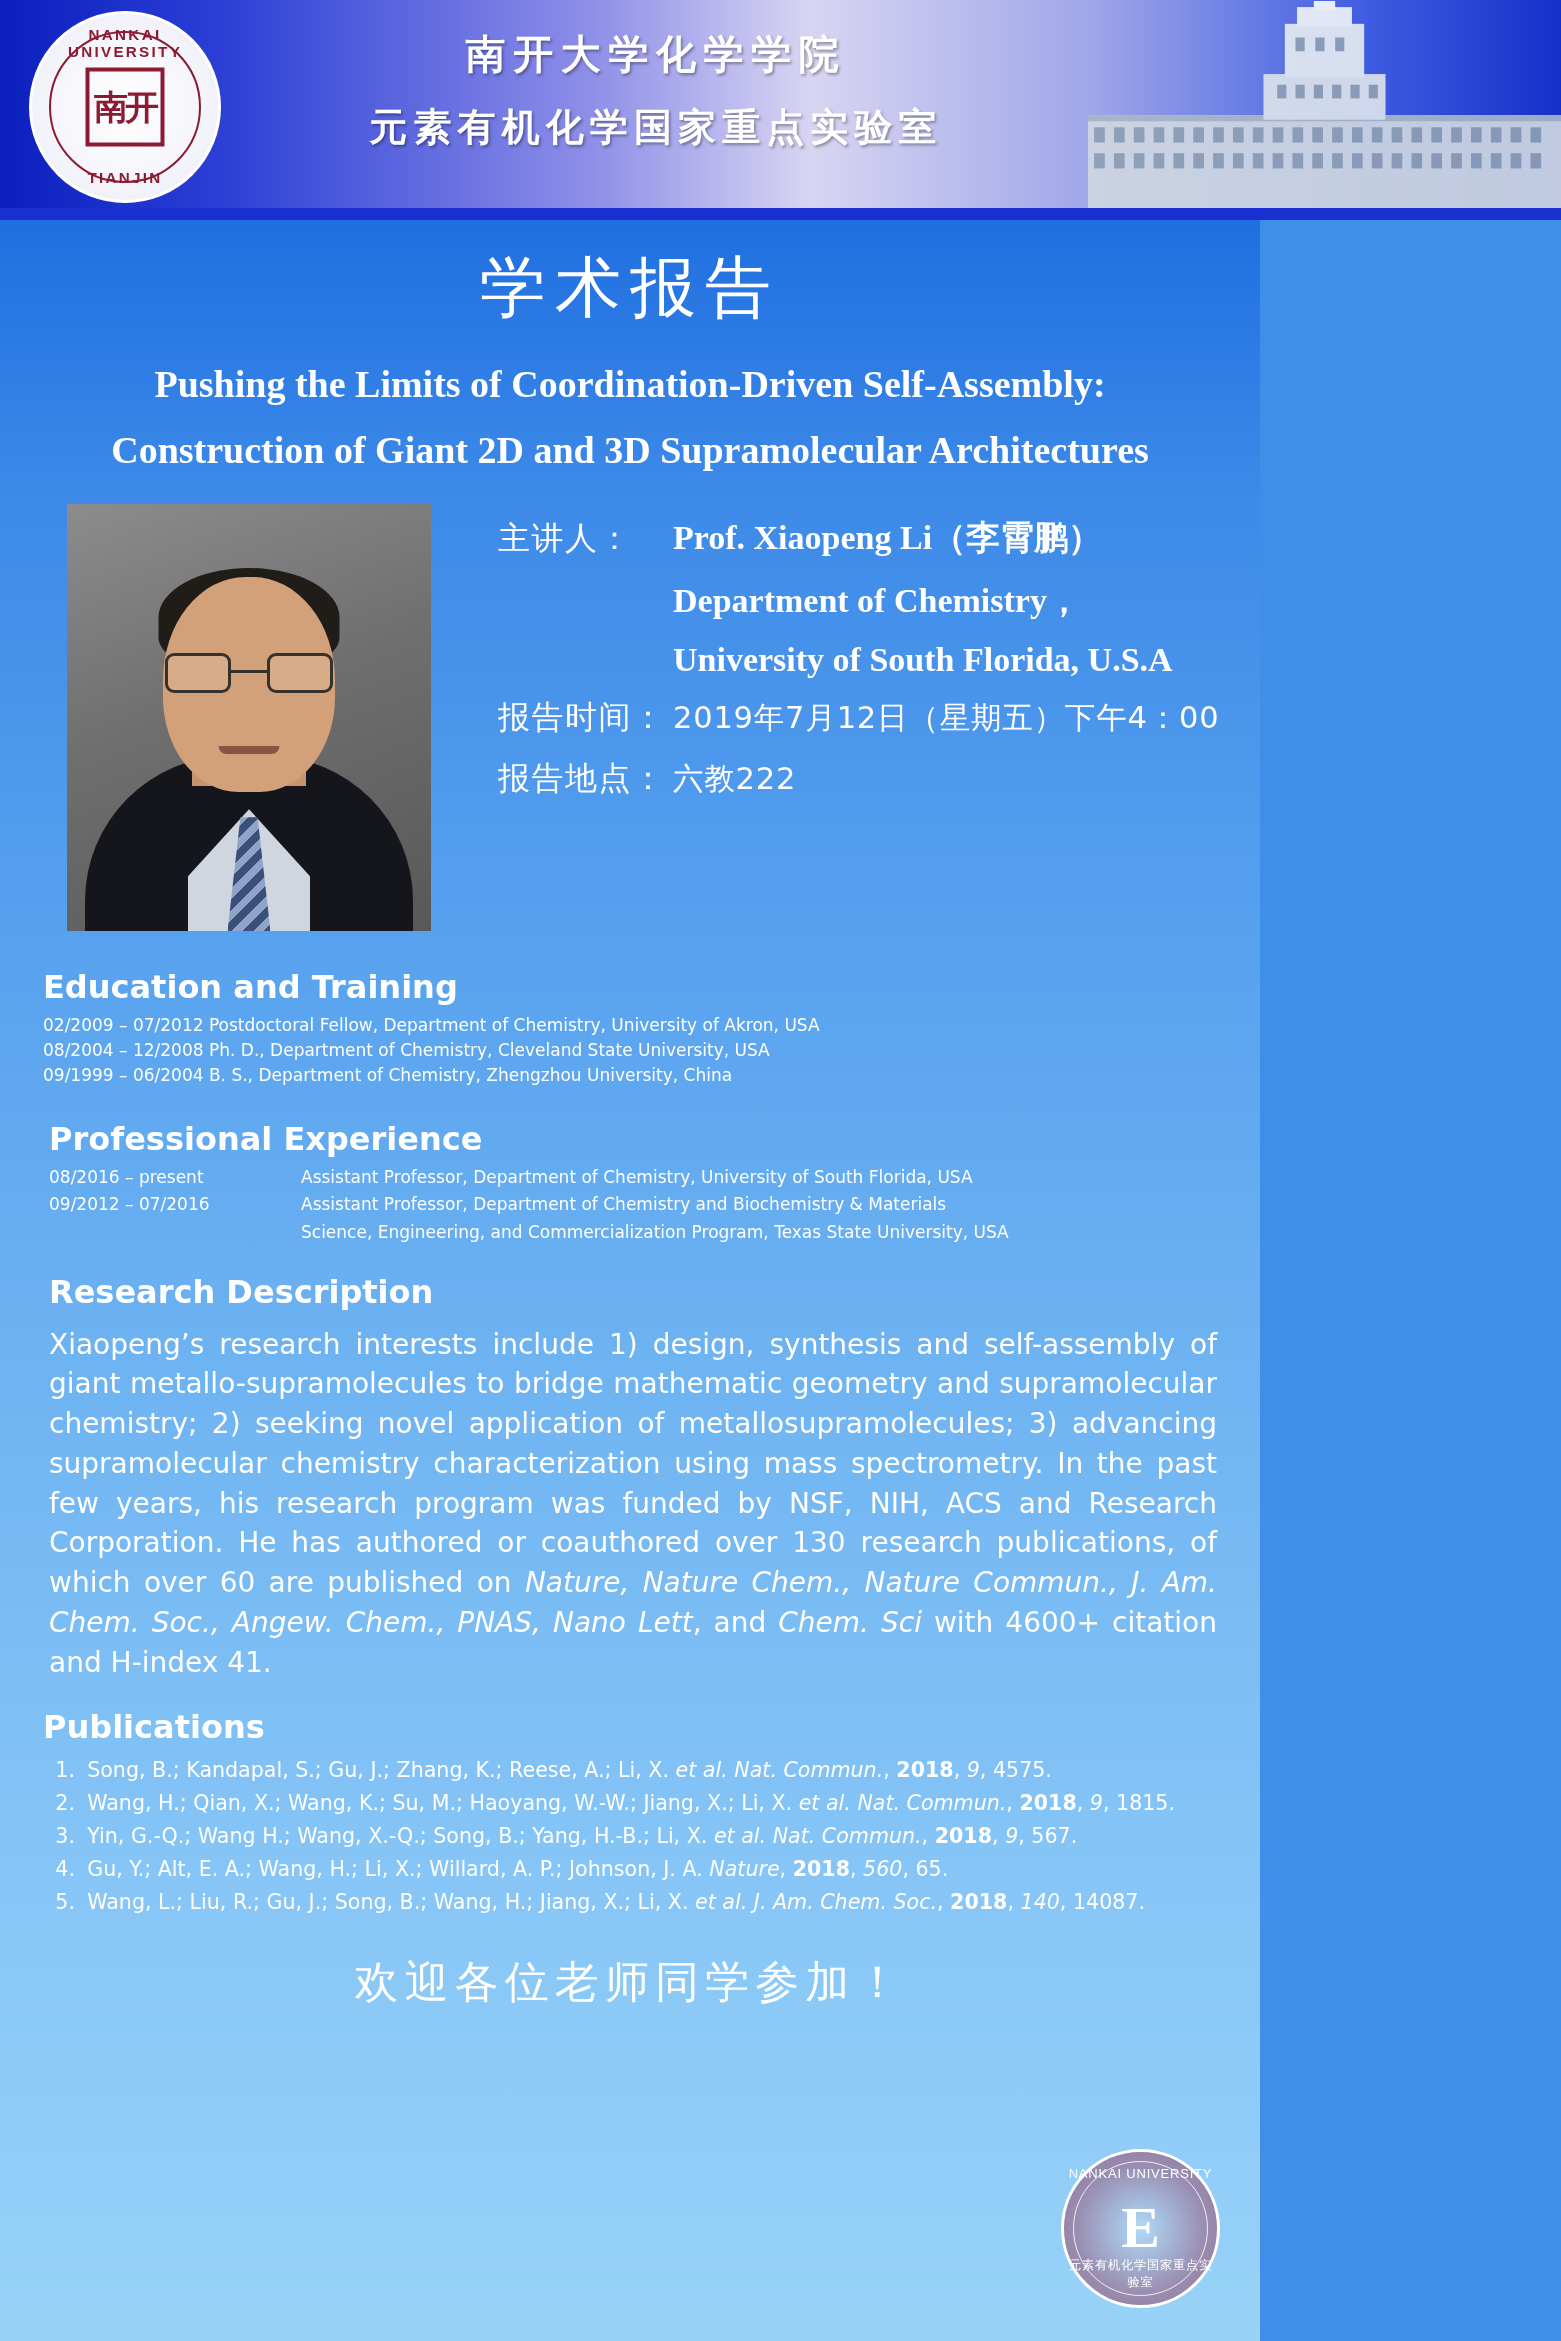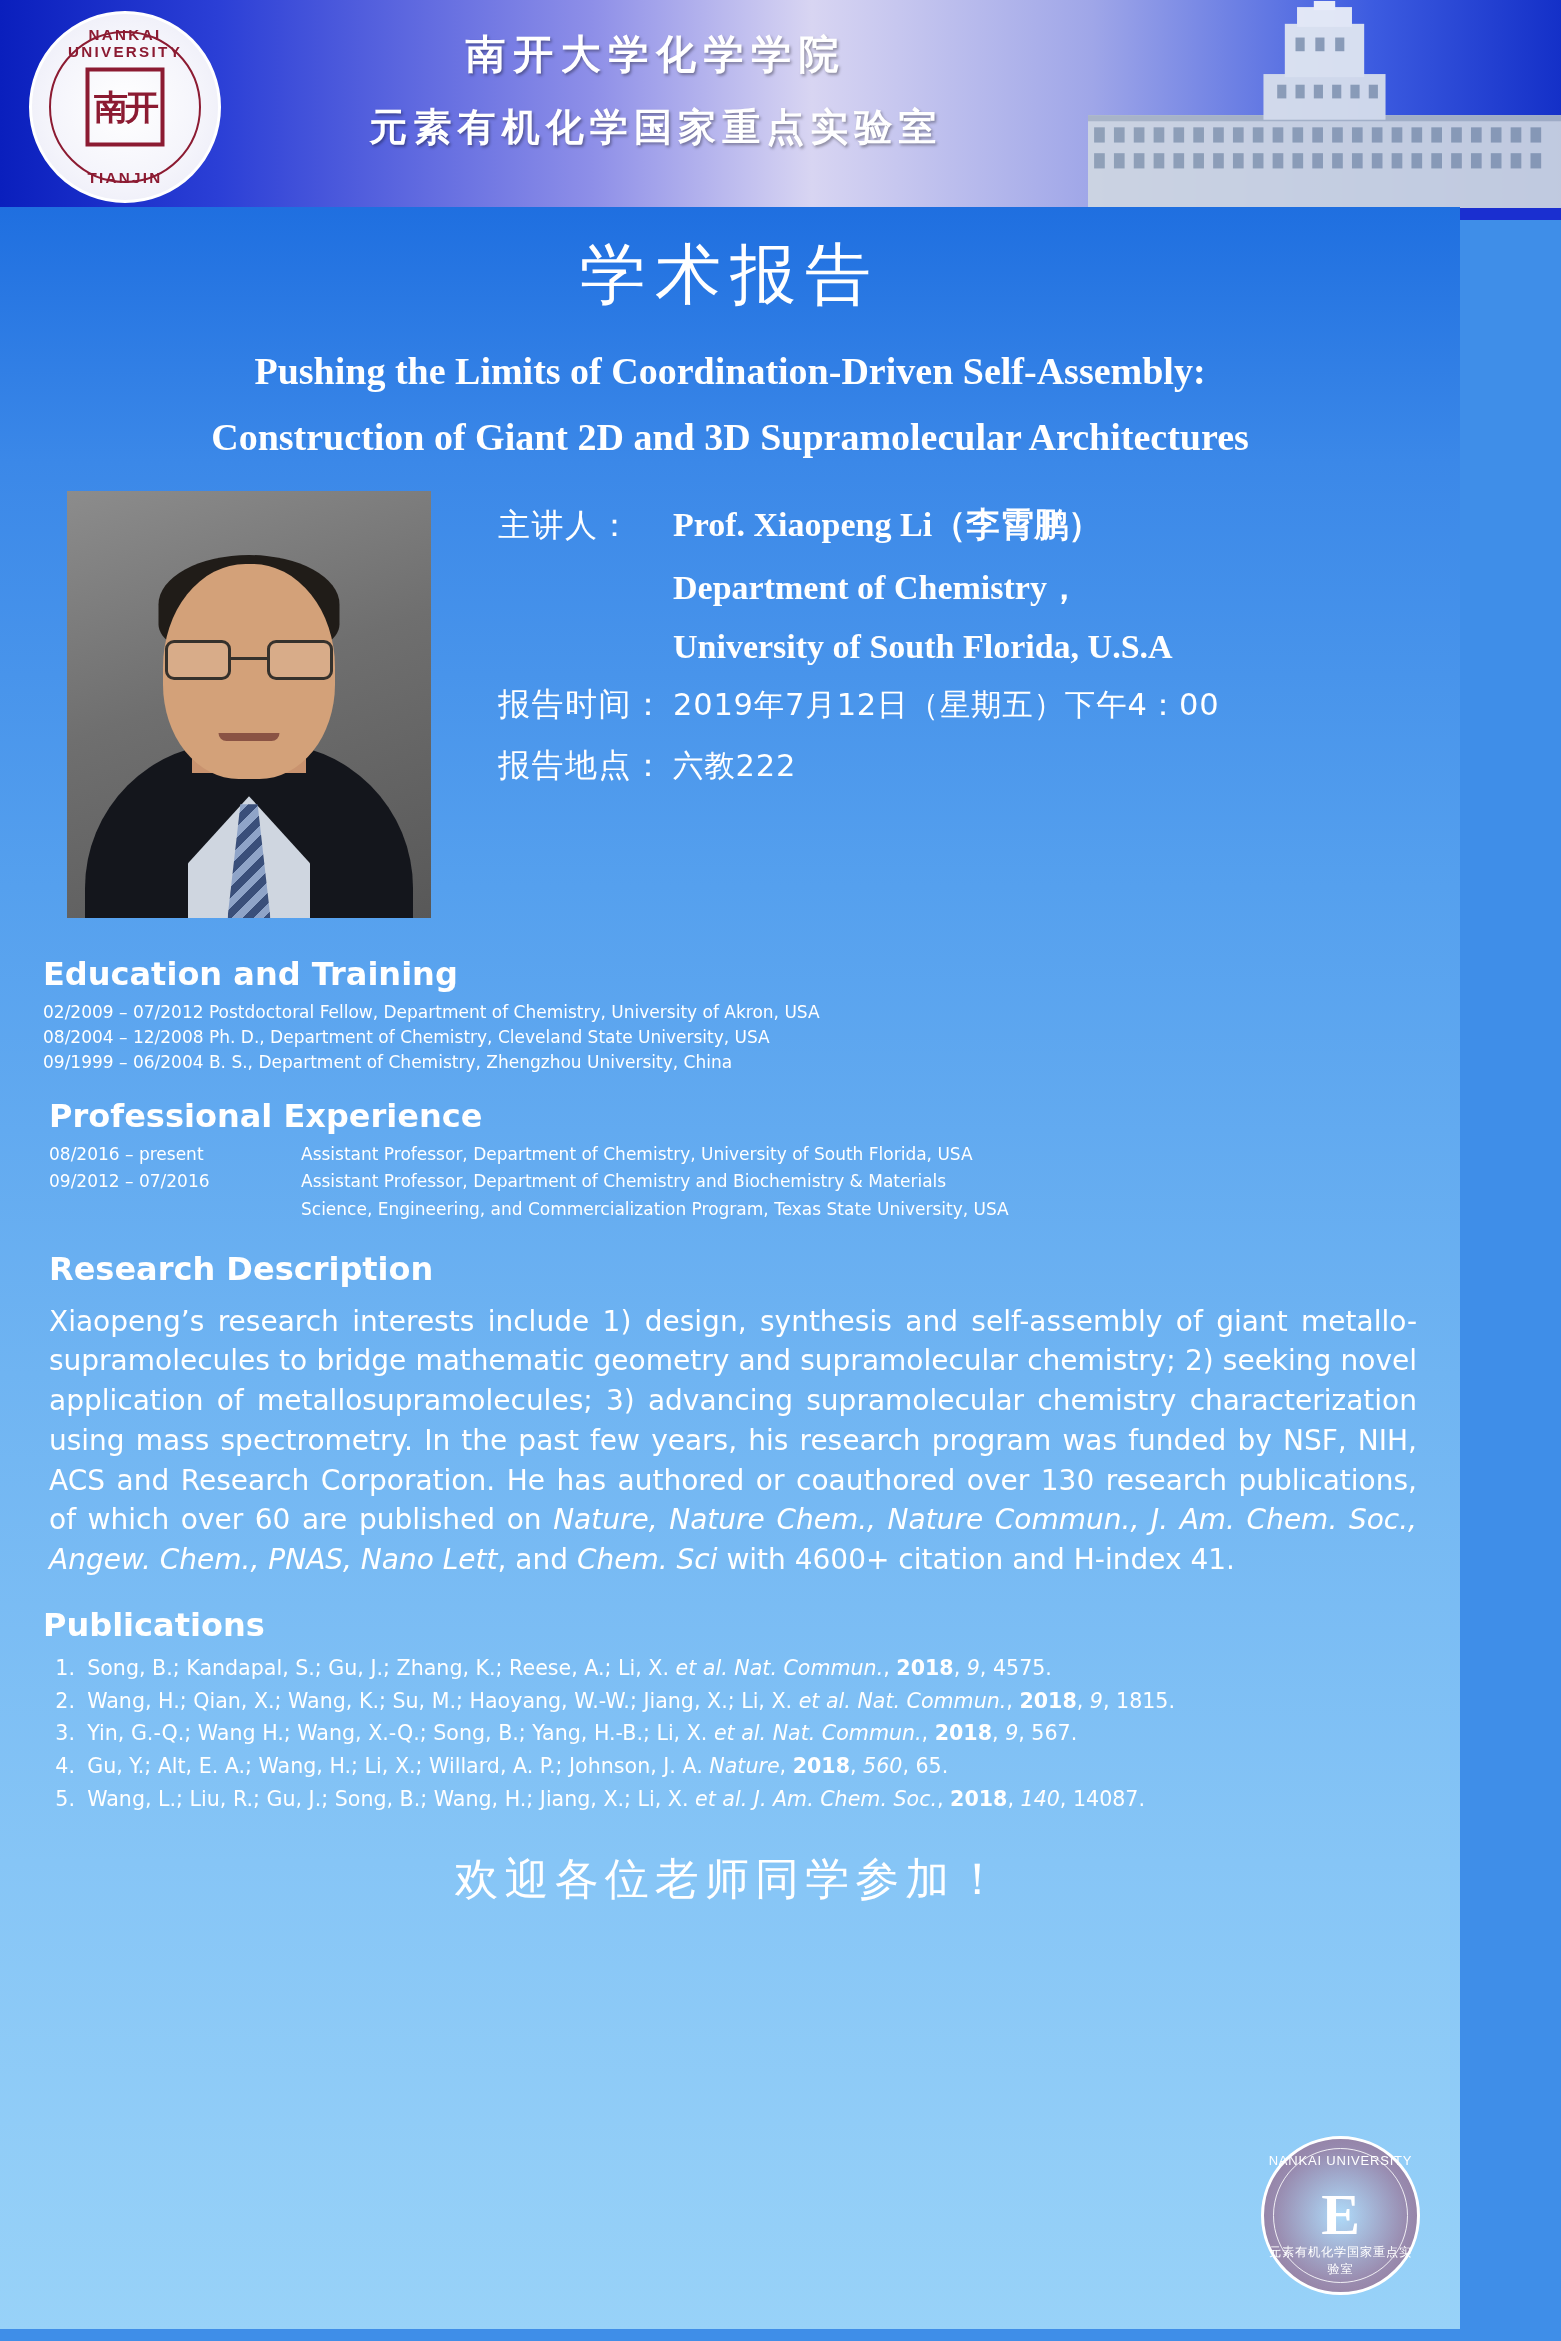--- a/index.html
+++ b/index.html
@@ -123,22 +123,22 @@
     bottom: 12.2px;
     width: 473px;
     height: 207px;
     opacity: 0.92;
   }
 
   
   .poster {
     position: absolute;
     left: 0;
-    top: 207px;
-    width: 1460px;
+    top: 220px;
+    width: 1260px;
     height: 2122px;
     background: linear-gradient(180deg, #1f6fe0 0%, #3b88e8 12%, #55a0ee 32%, #6fb4f2 55%, #86c5f6 78%, #98d2f8 100%);
   }
   .talk-title-cn {
     margin-top: 23px;
     text-align: center;
     color: #ffffff;
     font-family: "DejaVu Sans", sans-serif;
     font-size: 66px;
     letter-spacing: 9.1px;
@@ -525,21 +525,21 @@
 
   <div class="section" style="margin-top:37px;">
     <div class="section-title">Education and Training</div>
     <div class="edu-list">
       <div>02/2009 – 07/2012 Postdoctoral Fellow, Department of Chemistry, University of Akron, USA</div>
       <div>08/2004 – 12/2008 Ph. D., Department of Chemistry, Cleveland State University, USA</div>
       <div>09/1999 – 06/2004 B. S., Department of Chemistry, Zhengzhou University, China</div>
     </div>
   </div>
 
-  <div class="section" style="margin-top:23px; margin-left:49px;">
+  <div class="section" style="margin-top:33px; margin-left:49px;">
     <div class="section-title">Professional Experience</div>
     <div class="exp-list">
       <div class="exp-row">
         <div class="exp-date">08/2016 – present</div>
         <div class="exp-text">Assistant Professor, Department of Chemistry, University of South Florida, USA</div>
       </div>
       <div class="exp-row">
         <div class="exp-date">09/2012 – 07/2016</div>
         <div class="exp-text">Assistant Professor, Department of Chemistry and Biochemistry &amp; Materials</div>
       </div>

